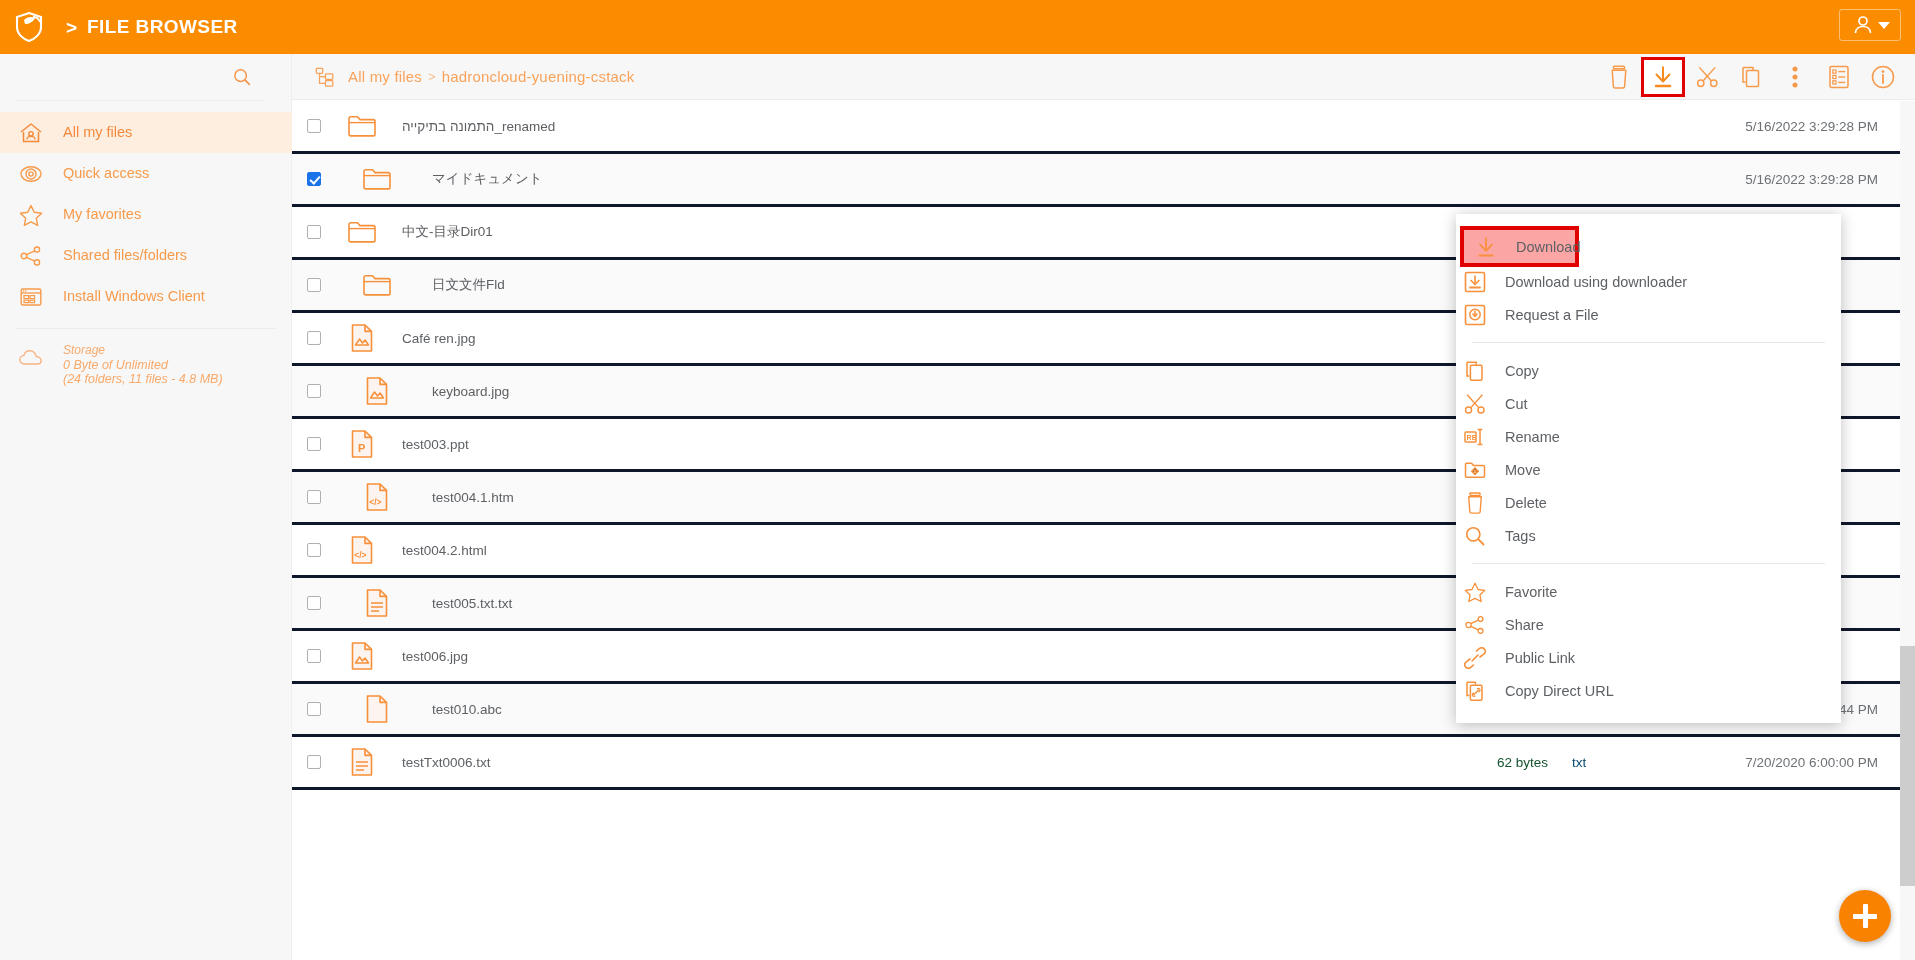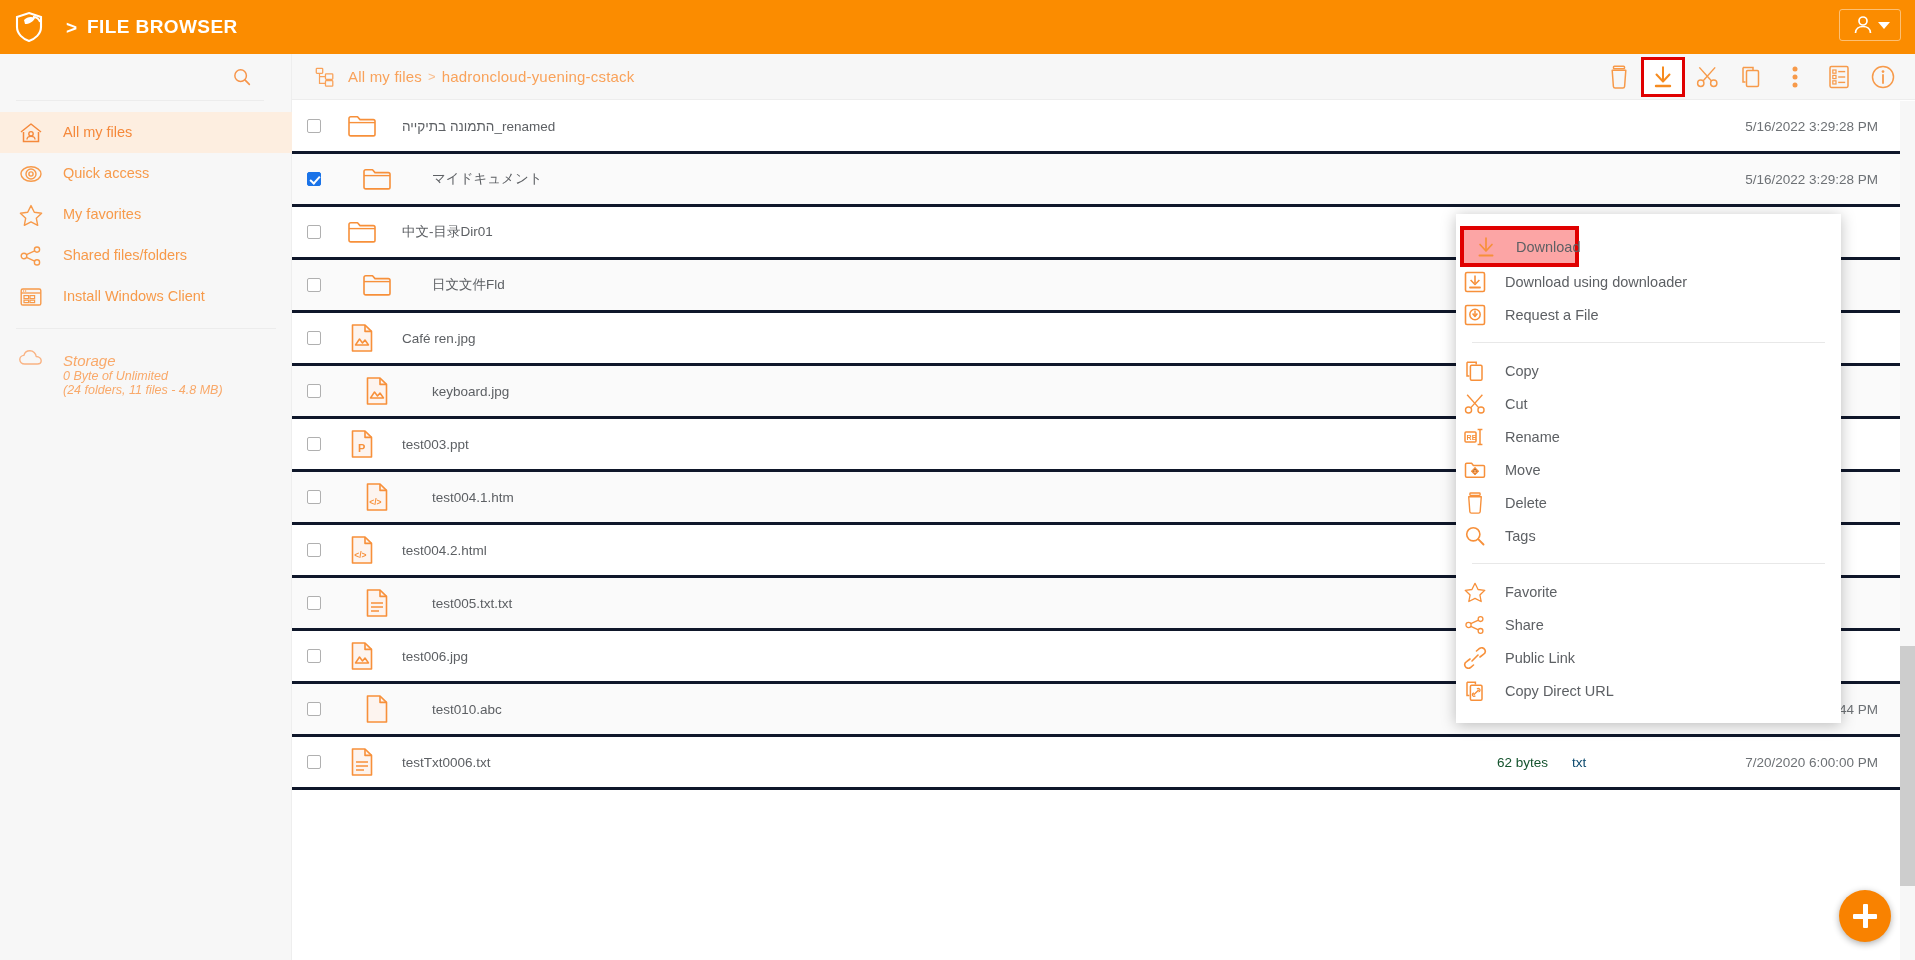--- a/index.html
+++ b/index.html
@@ -104,21 +104,21 @@
   }
   .storage {
     display: flex; align-items: flex-start;
     padding: 14px 0 0 18px;
     color: #f9a96a;
     font-style: italic;
     font-size: 12.5px;
     line-height: 14.5px;
   }
   .storage .nav-icon { margin-top: 2px; }
-  .storage-title { font-size: 15px; margin-top: 11px; }
+  .storage-title { font-size: 12px; }
 
   
   .content {
     position: absolute; left: 292px; top: 54px;
     width: 1623px; height: 906px;
     background: #ffffff;
   }
   .crumbbar {
     position: relative;
     height: 46px;

